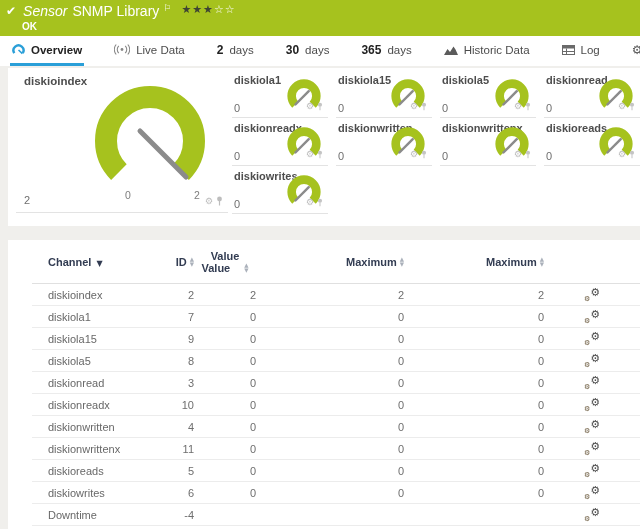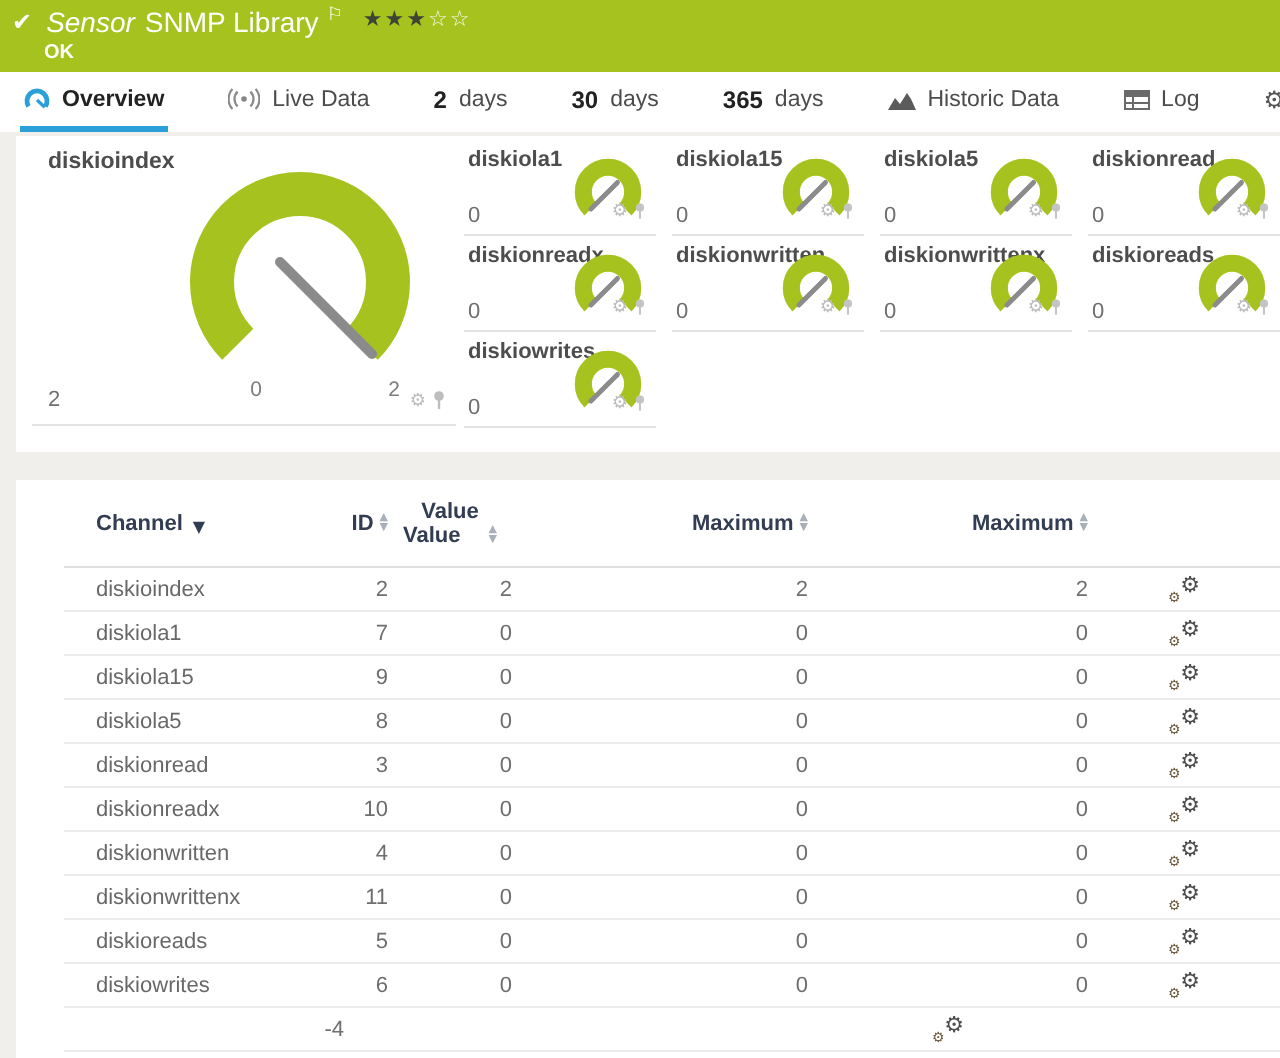--- a/index.html
+++ b/index.html
@@ -451,20 +451,21 @@
       <div class="c-id">6</div>
       <div class="c-last">0</div>
       <div class="c-min">0</div>
       <div class="c-max">0</div>
       <div class="c-gear">
           <span class="g1">⚙</span>
           <span class="g2">⚙</span>
         </div>
     </div>
       <div class="trow">
+      <div class="c-channel">Downtime</div>
       <div class="c-id">-4</div>
       <div class="c-last"></div>
       <div class="c-min"></div>
       <div class="c-max"></div>
       <div class="c-gear">
           <span class="g1">⚙</span>
           <span class="g2">⚙</span>
         </div>
     </div>
     </div>

